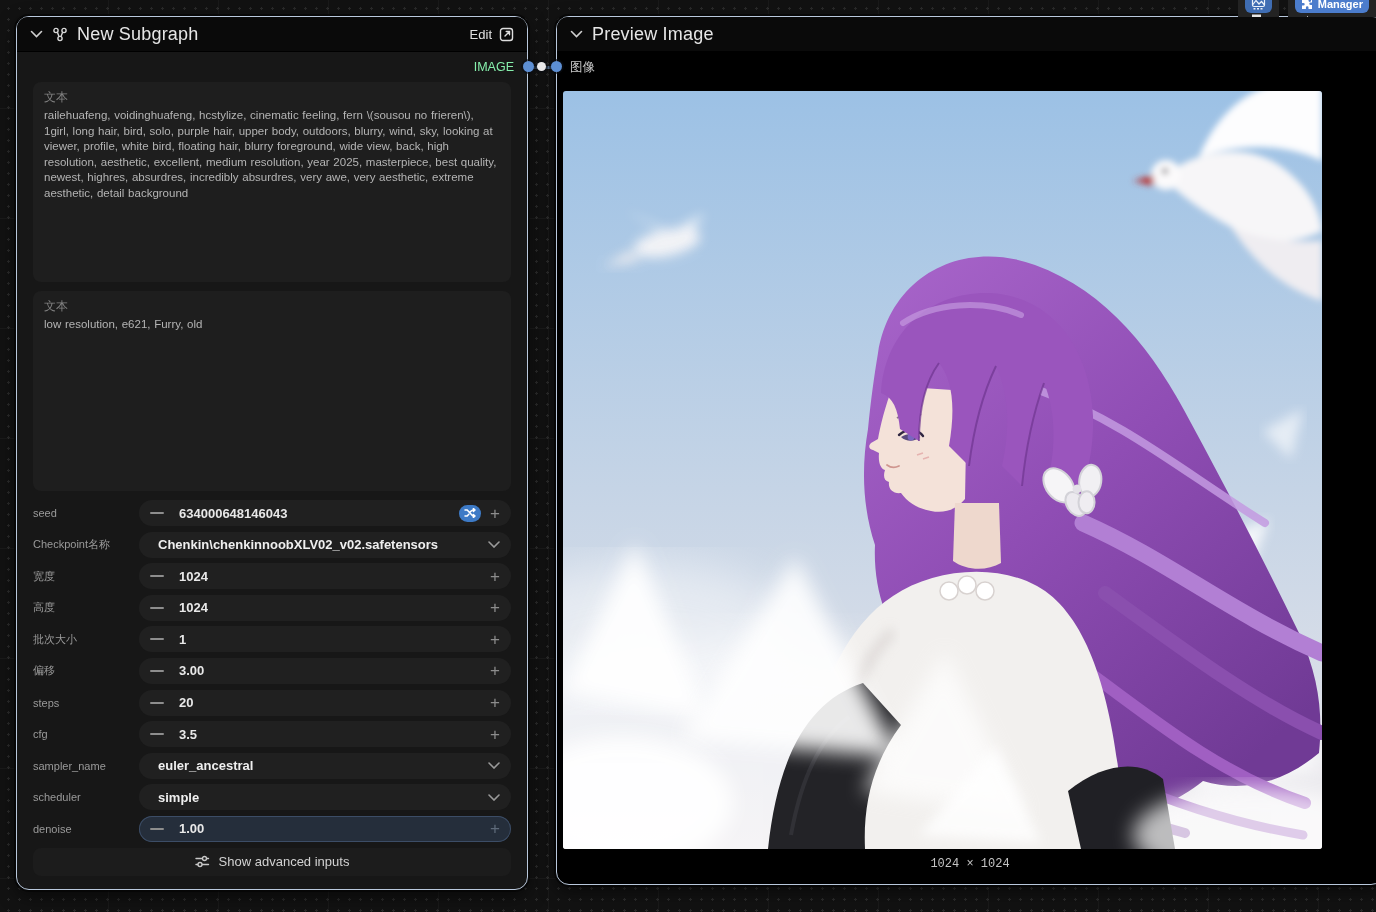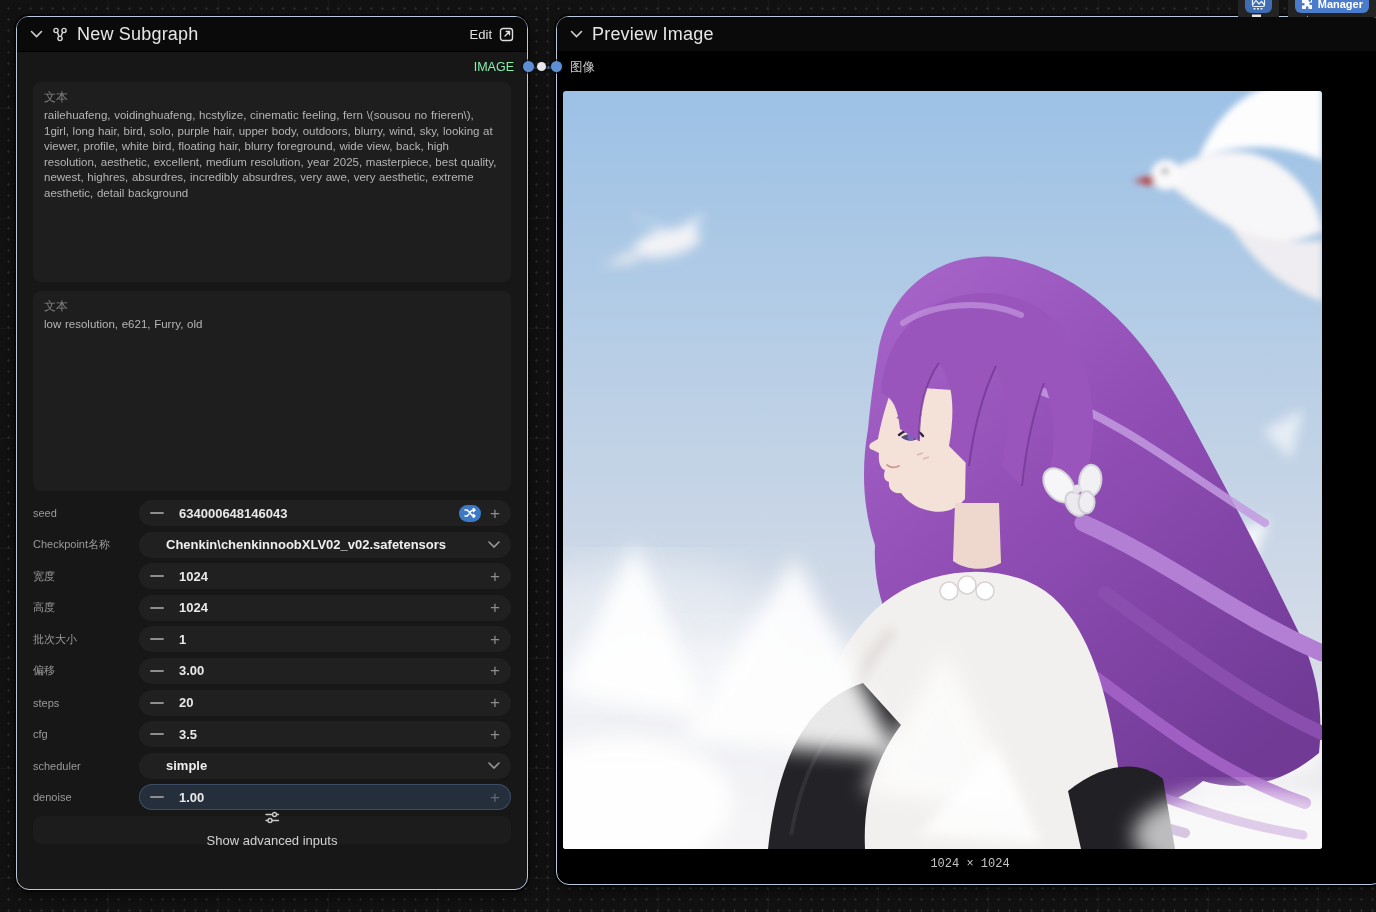--- a/index.html
+++ b/index.html
@@ -63,34 +63,34 @@
 
   
   .wrow{display:flex;align-items:center;height:26px;margin-bottom:5.6px;}
   .wlabel{width:106px;flex:none;color:#9a9a9a;font-size:11px;white-space:nowrap;}
   .pill{
     flex:1;min-width:0;height:26px;display:flex;align-items:center;
     background:#202020;border-radius:13px;padding:0 11px;box-sizing:border-box;cursor:pointer;text-align:center;
   }
   .pill .dec{width:14px;height:2px;background:#8d8d8d;border-radius:1px;flex:none;}
   .pill .val{color:#e8e8e8;font-size:13px;font-weight:700;margin-left:15px;white-space:nowrap;overflow:hidden;}
-  .pill .combo-val{color:#efefef;font-size:13px;font-weight:700;margin-left:16px;white-space:nowrap;overflow:hidden;}
+  .pill .combo-val{color:#efefef;font-size:13px;font-weight:700;margin-left:8px;white-space:nowrap;overflow:hidden;}
   .pill .grow{flex:1;}
   .plus{color:#8d8d8d;font-size:17px;font-weight:400;line-height:1;flex:none;}
   .rand-btn{
     width:22px;height:17px;border-radius:9px;background:#3d7ac6;
     display:flex;align-items:center;justify-content:center;margin-right:9px;flex:none;cursor:pointer;
   }
   .pill-hl{background:#252e3b;box-shadow:inset 0 0 0 1px #3c4d66;}
   .pill-hl .plus{color:#5e6a7a;}
 
   .adv-btn{
     margin-top:3px;height:28px;background:#1c1c1c;border-radius:8px;
     display:flex;align-items:center;justify-content:center;gap:9px;
-    color:#d2d2d2;font-size:13px;cursor:pointer;flex-direction:column;
+    color:#d2d2d2;font-size:13px;cursor:pointer;
   }
 
   
   .preview-img-wrap{
     position:absolute;left:6px;top:74px;width:759px;height:758px;
     border-radius:3px;overflow:hidden;background:#0d0d0d;cursor:pointer;
   }
   .preview-img-wrap svg{display:block;width:100%;height:100%;}
   .img-caption{
     position:absolute;left:0;right:0;top:840px;text-align:center;
@@ -303,20 +303,32 @@
     <div class="wrow">
       <span class="wlabel">cfg</span>
       <div class="pill">
         <span class="dec"></span>
         <span class="val">3.5</span>
         <span class="grow"></span>
         <span class="plus">+</span>
       </div>
     </div>
 
+    <div class="wrow">
+      <span class="wlabel">sampler_name</span>
+      <div class="pill">
+        <span class="combo-val">euler_ancestral</span>
+        <span class="grow"></span>
+        <span class="icon">
+          <svg width="12" height="7" viewBox="0 0 12 7" fill="none" stroke="#9a9a9a" stroke-width="1.6" stroke-linecap="round">
+              <path d="M1 1 L6 6 L11 1"></path>
+            </svg>
+        </span>
+      </div>
+    </div>
 
     <div class="wrow">
       <span class="wlabel">scheduler</span>
       <div class="pill">
         <span class="combo-val">simple</span>
         <span class="grow"></span>
         <span class="icon">
           <svg width="12" height="7" viewBox="0 0 12 7" fill="none" stroke="#9a9a9a" stroke-width="1.6" stroke-linecap="round">
               <path d="M1 1 L6 6 L11 1"></path>
             </svg>

